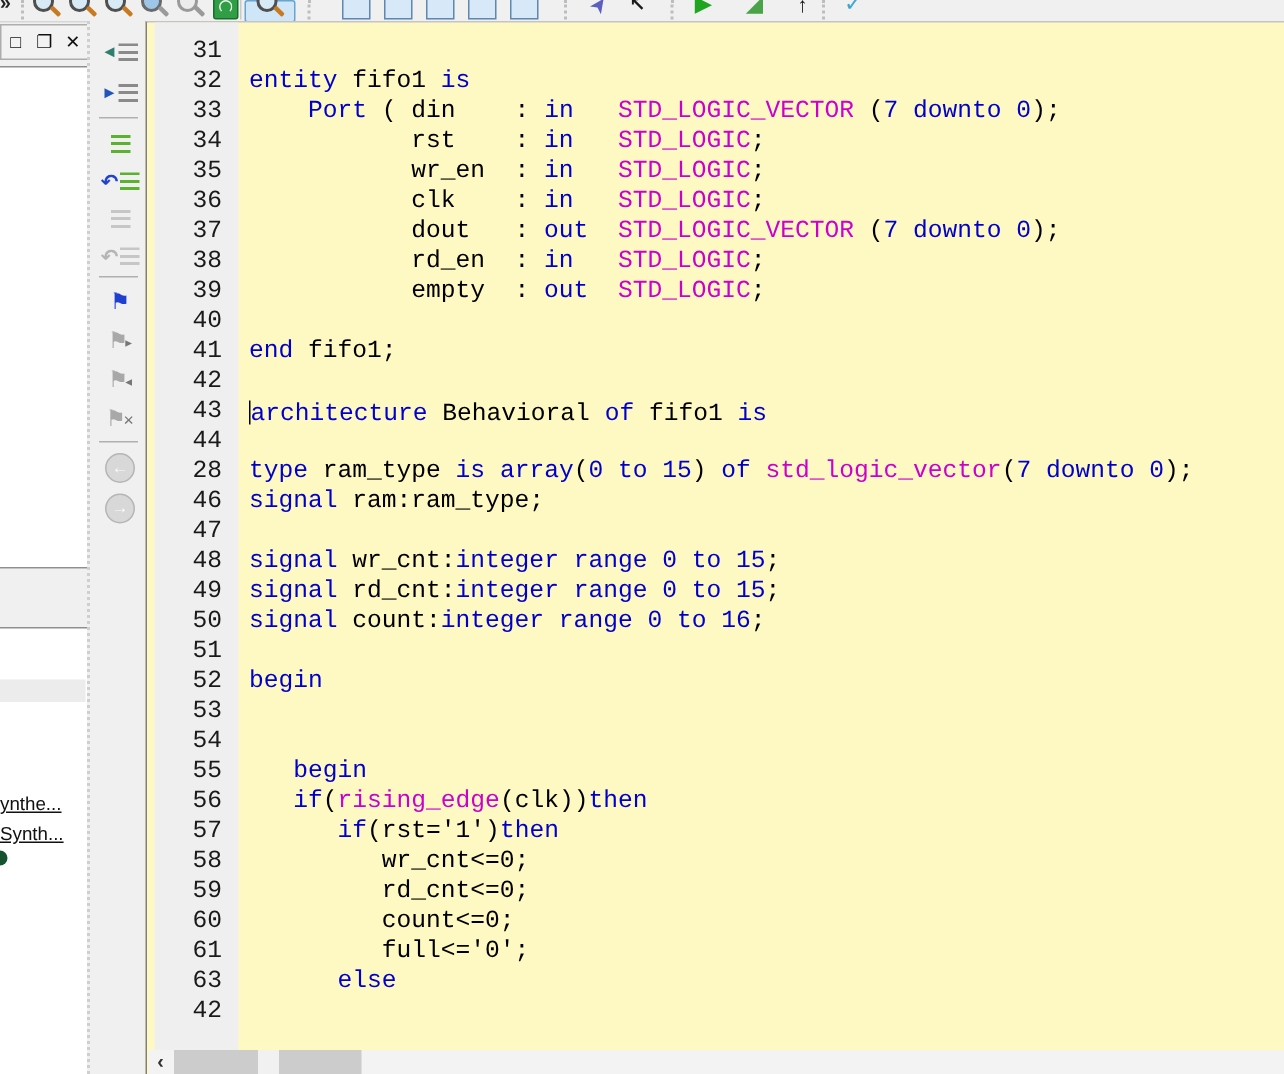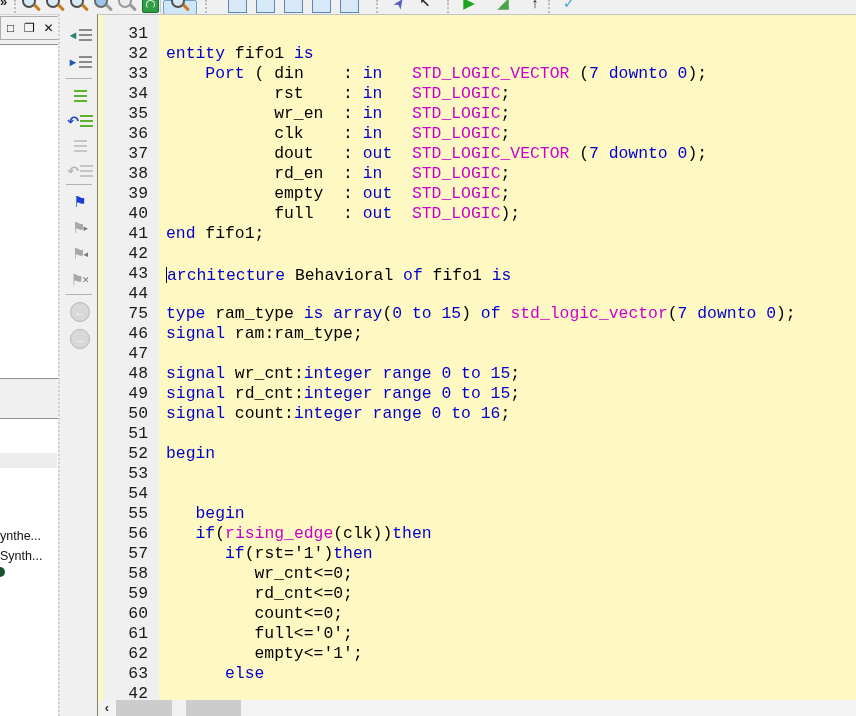--- a/index.html
+++ b/index.html
@@ -38,21 +38,21 @@
   .chk{color:#3fa7d6;font-weight:bold;font-size:15px;}
 
   
   .minibar{position:absolute;left:0;top:16px;width:57px;height:22px;background:#f2f2f2;
         border:1px solid #adadad;display:flex;align-items:center;justify-content:space-around;}
   .wcb{width:15px;height:16px;text-align:center;font-size:12px;line-height:16px;color:#111;}
   .panel{position:absolute;left:-2px;width:59px;background:#ffffff;border:1px solid #8f8f8f;}
   .p-top{top:44px;height:333px;}
   .p-proc{top:418px;height:300px;}
   .procband{position:absolute;left:1px;right:1px;top:34px;height:15px;background:#ececec;}
-  .procitem{position:absolute;left:1px;font-size:12.5px;color:#111;white-space:nowrap;}
+  .procitem{position:absolute;left:1px;font-size:12.5px;color:#111;white-space:nowrap;text-decoration:underline;}
   .procico{position:absolute;left:-4px;width:10px;height:10px;border-radius:50%;
         background:#14532d;}
 
   
   .vtb{position:absolute;left:58px;top:14px;width:39px;height:702px;background:#f0f0f0;
        border-left:2px dotted #cfcfcf;}
   .vbtn{position:absolute;left:6px;width:28px;height:24px;display:flex;align-items:center;
         justify-content:center;gap:1px;}
   .vsep{position:absolute;left:6px;width:26px;height:1px;background:#b0b0b0;}
   .bars{width:13px;height:12px;
@@ -242,40 +242,39 @@
         <div class="crow">
           <span class="lnum">38</span>
           <span class="ctext"><span class="tok-pl">           rd_en  : </span><span class="tok-kw">in</span><span class="tok-pl">   </span><span class="tok-ty">STD_LOGIC</span><span class="tok-pl">;</span></span>
         </div>
         <div class="crow">
           <span class="lnum">39</span>
           <span class="ctext"><span class="tok-pl">           empty  : </span><span class="tok-kw">out</span><span class="tok-pl">  </span><span class="tok-ty">STD_LOGIC</span><span class="tok-pl">;</span></span>
         </div>
         <div class="crow">
           <span class="lnum">40</span>
-          <span class="ctext"><span class="tok-pl">           full   : </span><span class="tok-kw">out</span><span class="tok-pl">  </span><span class="tok-ty">STD_LOGIC</span><span class="tok-pl">);</span></span>
         </div>
         <div class="crow">
           <span class="lnum">41</span>
           <span class="ctext"><span class="tok-kw">end</span><span class="tok-pl"> fifo1;</span></span>
         </div>
         <div class="crow">
           <span class="lnum">42</span>
           <span class="ctext"></span>
         </div>
         <div class="crow">
           <span class="lnum">43</span>
           <span class="ctext"><span class="caret"></span><span class="tok-kw">architecture</span><span class="tok-pl"> Behavioral </span><span class="tok-kw">of</span><span class="tok-pl"> fifo1 </span><span class="tok-kw">is</span></span>
         </div>
         <div class="crow">
           <span class="lnum">44</span>
           <span class="ctext"></span>
         </div>
         <div class="crow">
-          <span class="lnum">75</span>
+          <span class="lnum">28</span>
           <span class="ctext"><span class="tok-kw">type</span><span class="tok-pl"> ram_type </span><span class="tok-kw">is</span><span class="tok-pl"> </span><span class="tok-kw">array</span><span class="tok-pl">(</span><span class="tok-kw">0 to 15</span><span class="tok-pl">) </span><span class="tok-kw">of</span><span class="tok-pl"> </span><span class="tok-ty">std_logic_vector</span><span class="tok-pl">(</span><span class="tok-kw">7 downto 0</span><span class="tok-pl">);</span></span>
         </div>
         <div class="crow">
           <span class="lnum">46</span>
           <span class="ctext"><span class="tok-kw">signal</span><span class="tok-pl"> ram:ram_type;</span></span>
         </div>
         <div class="crow">
           <span class="lnum">47</span>
           <span class="ctext"></span>
         </div>
@@ -326,24 +325,20 @@
           <span class="lnum">59</span>
           <span class="ctext"><span class="tok-pl">         rd_cnt&lt;=0;</span></span>
         </div>
         <div class="crow">
           <span class="lnum">60</span>
           <span class="ctext"><span class="tok-pl">         count&lt;=0;</span></span>
         </div>
         <div class="crow">
           <span class="lnum">61</span>
           <span class="ctext"><span class="tok-pl">         full&lt;='0';</span></span>
-        </div>
-        <div class="crow">
-          <span class="lnum">62</span>
-          <span class="ctext"><span class="tok-pl">         empty&lt;='1';</span></span>
         </div>
         <div class="crow">
           <span class="lnum">63</span>
           <span class="ctext"><span class="tok-pl">      </span><span class="tok-kw">else</span></span>
         </div>
         <div class="crow">
           <span class="lnum">42</span>
           <span class="ctext"></span>
         </div>
       </div>

